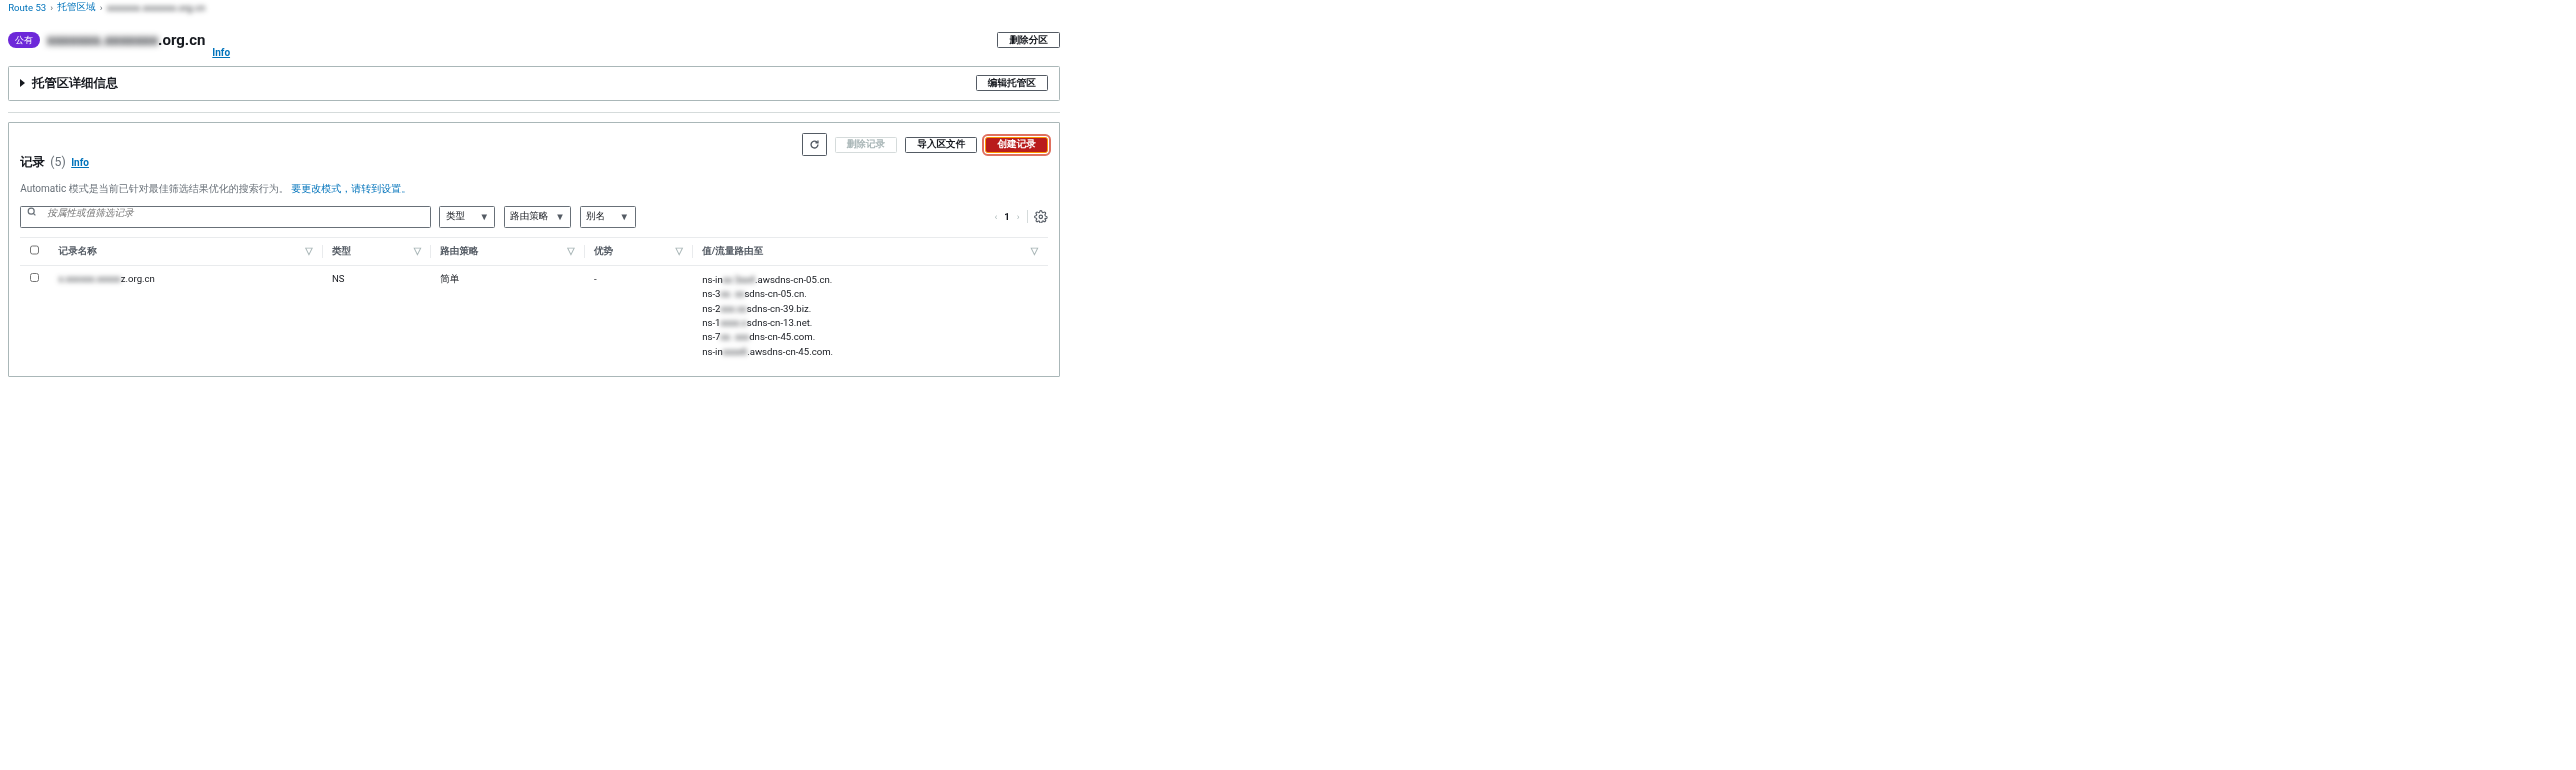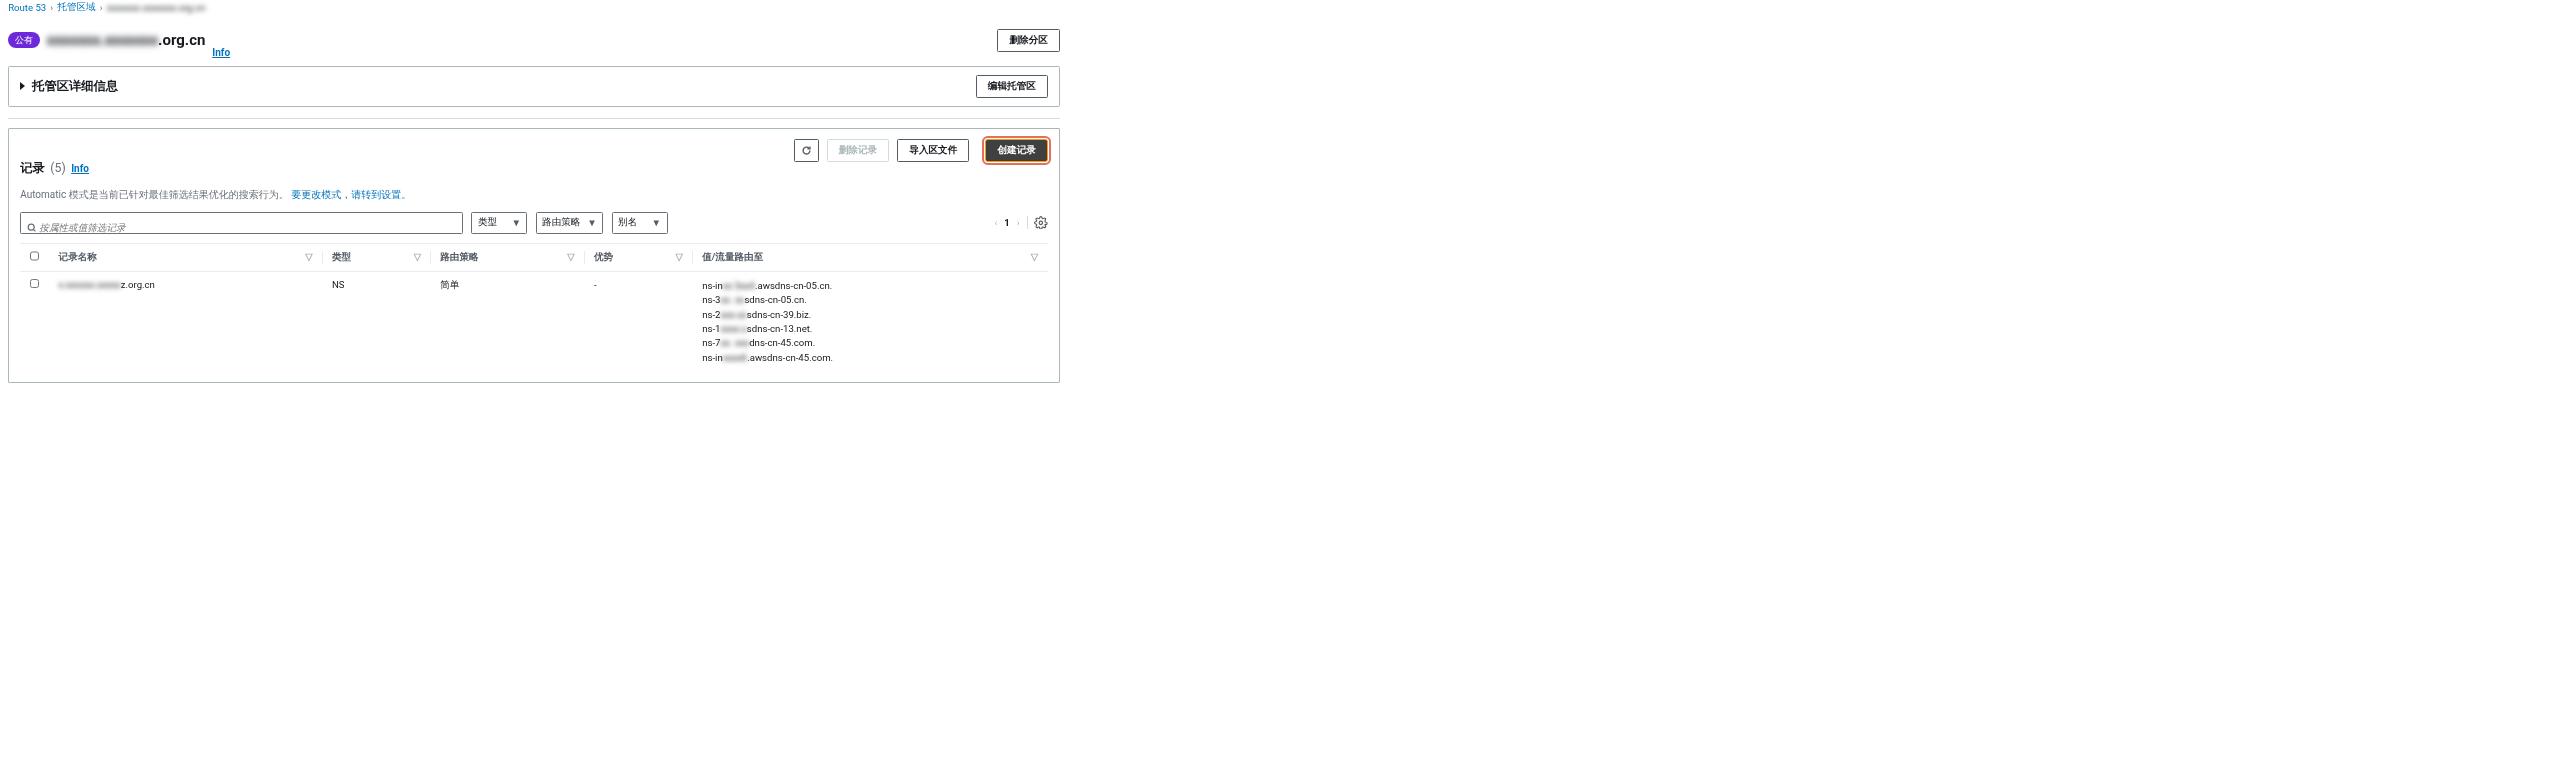--- a/index.html
+++ b/index.html
@@ -14,22 +14,22 @@
     .breadcrumb .current { color: #16191f; filter: blur(2.7px); }
 
     
     .header-row { display: flex; align-items: center; justify-content: space-between; padding: 5.5px 8.2px 8.2px; }
     .header-left { display: flex; align-items: center; gap: 6.9px; }
     .badge-public { background: #6d28d9; color: #fff; border-radius: 8.2px; padding: 1.4px 6.9px; font-size: 9px; }
     .zone-name { font-size: 15px; font-weight: 700; }
     .zone-name .blur { filter: blur(3.4px); }
     .info-link { color: #0073bb; font-size: 10px; font-weight: 700; margin-top: 24px; }
 
-    .btn { display: inline-flex; align-items: center; justify-content: center; padding: 4.1px 11px; border: 0.7px solid #545b64; border-radius: 1.4px; background: #fff; color: #16191f; font-size: 9.6px; height: 23px; cursor: pointer; font-weight: 700; font-family: Liberation Mono, monospace; }
-    .btn-primary { background: #404040; border-color: #ff9900; color: #fff; margin-left: 8px; }
+    .btn { display: inline-flex; align-items: center; justify-content: center; padding: 4.1px 11px; border: 0.7px solid #545b64; border-radius: 1.4px; background: #fff; color: #16191f; font-size: 9.6px; height: 16px; cursor: pointer; font-weight: 700; font-family: Liberation Mono, monospace; }
+    .btn-primary { background: #b91c1c; border-color: #ff9900; color: #fff; }
     .btn-primary.highlight { outline: 2.1px solid #e07060; outline-offset: 1.4px; border-radius: 2.7px; }
     .btn-disabled { color: #aab7b8; border-color: #d5dbdb; cursor: not-allowed; }
 
     
     .card { border: 0.7px solid #aab7b8; margin: 0 8.2px 11px; border-radius: 1.4px; }
     .details-header { display: flex; align-items: center; justify-content: space-between; padding: 8.2px 11px; gap: 8px; }
     .details-left { display: flex; align-items: center; gap: 6.9px; }
     .section-title { font-size: 12.3px; font-weight: 700; }
 
     
@@ -46,21 +46,21 @@
     .records-title { font-size: 12.3px; font-weight: 700; display: flex; align-items: baseline; gap: 5.5px;}
     .records-title .count { font-weight: 400; color: #687078; }
     .records-sub { color: #687078; font-size: 10px; margin-top: 11px; }
     .records-sub a { color: #0073bb; text-decoration: none; }
     .records-actions { display: flex; gap: 8.2px; align-items: center; }
     .icon-btn { width: 25px; height: 23px; border: 0.7px solid #545b64; border-radius: 1.4px; background: #fff; display: inline-flex; align-items:center; justify-content:center; cursor:pointer; }
 
     
     .filters-row { display: flex; align-items: center; gap: 8.2px; margin-top: 9.6px; justify-content: space-between; }
     .filters-left { display: flex; gap: 8.2px; align-items: center; }
-    .search-box { display: flex; align-items: flex-end; border: 0.7px solid #687078; border-radius: 1.4px; width: 443px; height: 22px; padding: 0 5.5px; gap: 3px; }
+    .search-box { display: flex; align-items: flex-start; border: 0.7px solid #687078; border-radius: 1.4px; width: 411px; height: 22px; padding: 0 5.5px; gap: 11px; }
     .search-box input { border: none; outline: none; flex: 1; font-size: 9.6px; font-style: italic; color: #687078; }
     .select { display: inline-flex; align-items: center; justify-content: space-between; border: 0.7px solid #687078; border-radius: 1.4px; height: 22px; padding: 0 5.5px; min-width: 56px; gap: 6.9px; cursor: pointer; }
     .select .caret { color: #545b64; }
     .filters-right { display: flex; align-items: center; gap: 8.2px; }
     .pager { display: flex; align-items: center; gap: 6.9px; color: #545b64; }
     .pager .page-n { color: #16191f; font-weight: 700; }
     .pager .arrow { color: #aab7b8; }
     .pager .sep { width: 0.7px; height: 13.7px; background: #d5dbdb; }
     .gear { width: 13.7px; height: 13.7px; }
 

